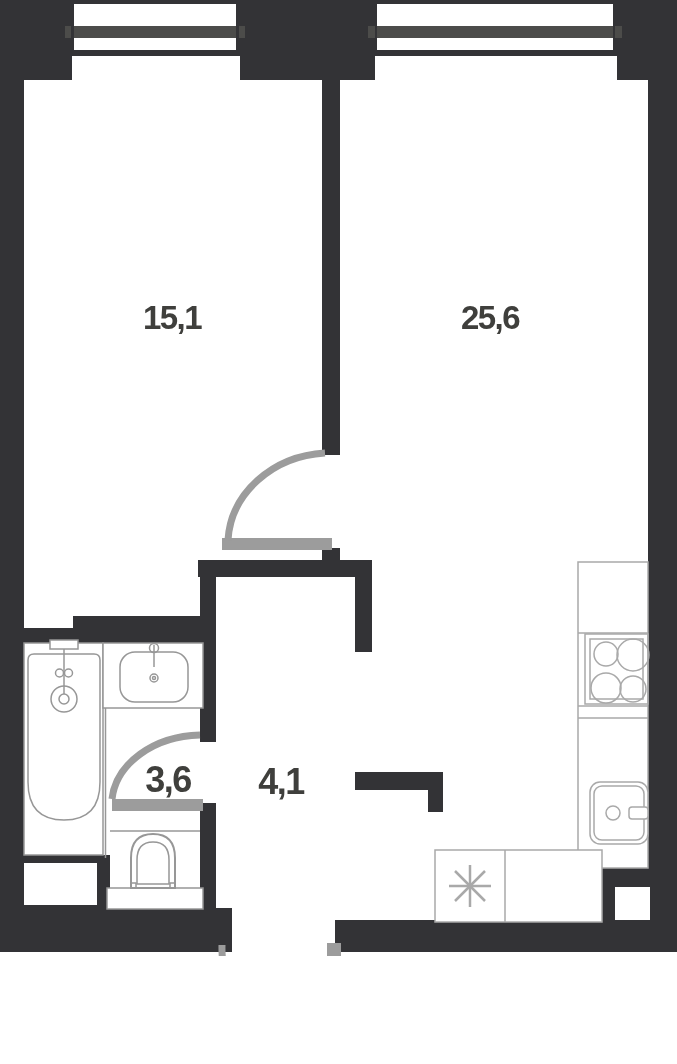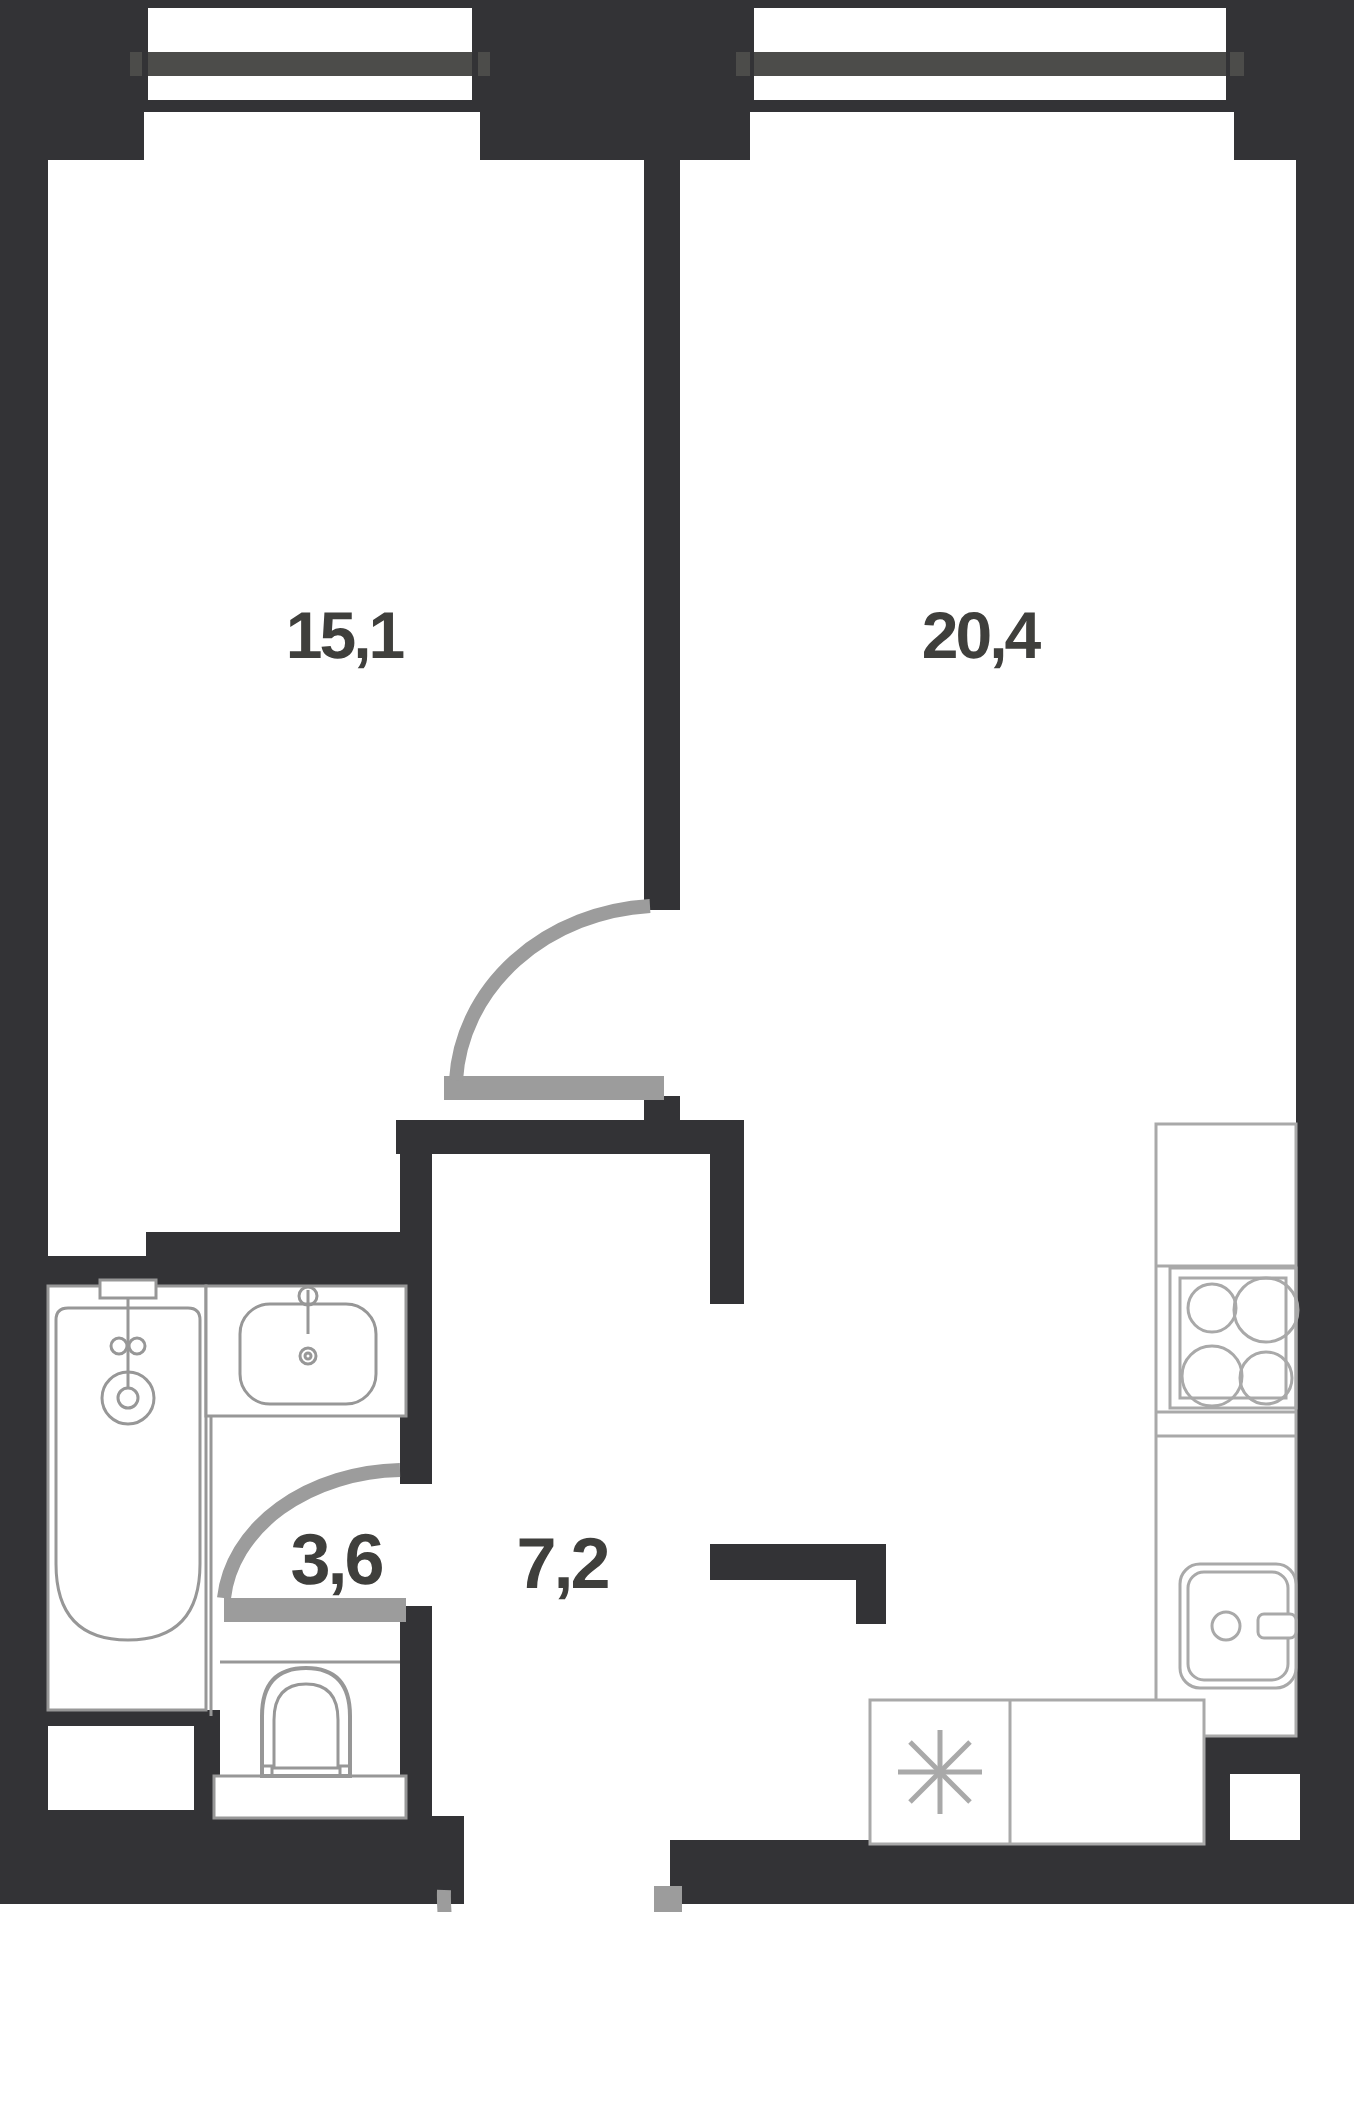--- a/index.html
+++ b/index.html
@@ -140,16 +140,16 @@
 
       <rect x="112" y="799" width="91" height="12" fill="var(--door)"></rect>
       <path d="M112,799 A91,70 0 0 1 200,735" stroke="var(--door)" stroke-width="7" fill="none"></path>
 
       <rect x="327" y="943" width="14" height="114" fill="var(--door)"></rect>
       <path d="M222,945 A109,109 0 0 0 330,1057" stroke="var(--door)" stroke-width="7" fill="none"></path>
     </g>
   </svg>
 
   <div class="area big" style="left:141px;top:301px;width:62px;">15,1</div>
-  <div class="area big" style="left:457px;top:301px;width:66px;">20,4</div>
+  <div class="area big" style="left:457px;top:301px;width:66px;">25,6</div>
   <div class="area small" style="left:139px;top:762px;width:58px;">3,6</div>
-  <div class="area small" style="left:252px;top:764px;width:58px;">7,2</div>
+  <div class="area small" style="left:252px;top:764px;width:58px;">4,1</div>
 </div>
 
 </body></html>

